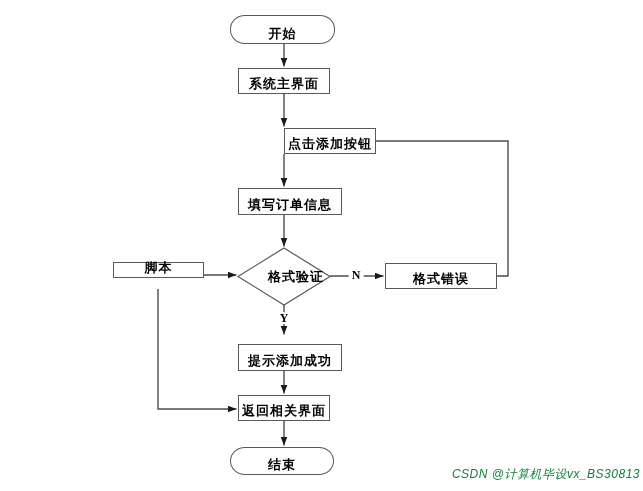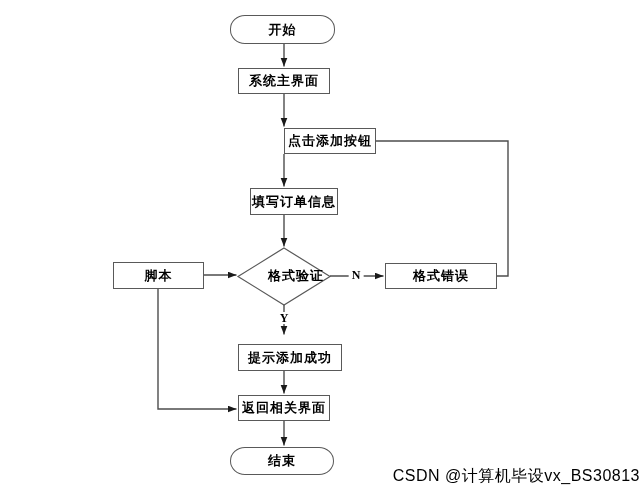--- a/index.html
+++ b/index.html
@@ -21,21 +21,21 @@
     top: 0;
     width: 643px;
     height: 491px;
   }
   .node {
     position: absolute;
     box-sizing: border-box;
     background: #ffffff;
     border: 1px solid #595959;
     display: flex;
-    align-items: center;
+    align-items: flex-end;
     justify-content: center;
     font-size: 13px;
     font-weight: bold;
     color: #000000;
     letter-spacing: 1px;
     white-space: nowrap;
   }
   .terminator {
     border-radius: 15px / 14px;
   }
@@ -53,24 +53,25 @@
     font-weight: bold;
     color: #000000;
     font-family: "Liberation Serif", "DejaVu Serif", serif;
     line-height: 1;
   }
   .watermark {
     position: absolute;
     right: 3px;
     top: 466px;
     font-family: "Liberation Sans", "DejaVu Sans", sans-serif;
-    font-size: 16px;
-    color: #000000;
+    font-size: 12px;
+    color: #15803d;
     letter-spacing: 0.5px;
     white-space: nowrap;
+    font-style: italic;
   }
 </style>
 </head>
 <body>
 
 <div class="canvas">
 
   <svg class="edges" width="643" height="491" viewBox="0 0 643 491">
     <defs>
       <marker id="arr" markerUnits="userSpaceOnUse" markerWidth="10" markerHeight="9" refX="9" refY="3.5" orient="auto">
@@ -98,29 +99,29 @@
   </div>
 
   <div class="node" style="left:238px; top:68px; width:92px; height:26px;">
     <span>系统主界面</span>
   </div>
 
   <div class="node" style="left:238px; top:128px; width:92px; height:26px;margin-left:46px;">
     <span>点击添加按钮</span>
   </div>
 
-  <div class="node" style="left:250px; top:188px; width:88px; height:27px;">
+  <div class="node" style="left:238px; top:188px; width:104px; height:27px;">
     <span>填写订单信息</span>
   </div>
 
   <div class="node diamond-label" style="left:256px; top:266px; width:80px; height:20px;">
     <span>格式验证</span>
   </div>
 
-  <div class="node" style="left:113px; top:262px; width:91px; height:27px;">
+  <div class="node" style="left:113px; top:262px; width:91px; height:16px;">
     <span>脚本</span>
   </div>
 
   <div class="node" style="left:385px; top:263px; width:112px; height:26px;">
     <span>格式错误</span>
   </div>
 
   <div class="node" style="left:238px; top:344px; width:104px; height:27px;">
     <span>提示添加成功</span>
   </div>

